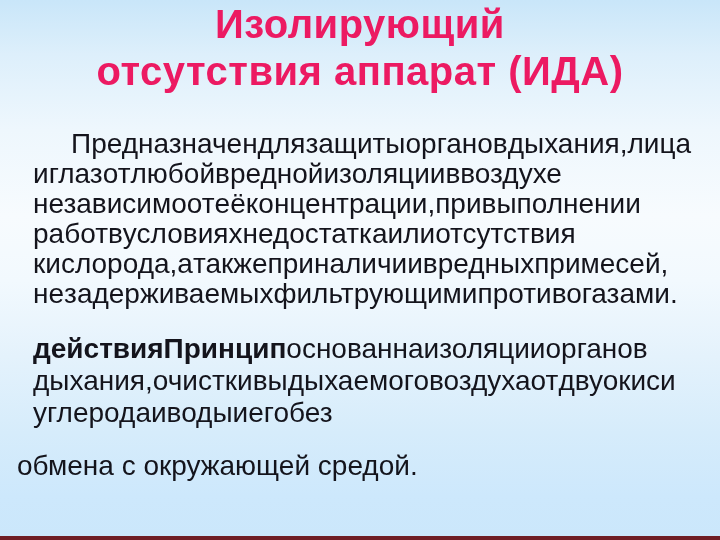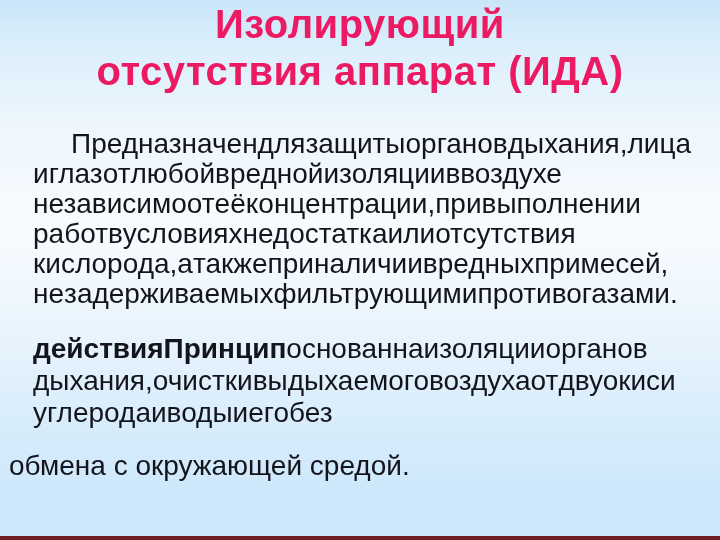--- a/index.html
+++ b/index.html
@@ -22,21 +22,21 @@
     font-size:28px;
   }
   .jline{
     display:flex;justify-content:flex-start;
     height:30px;line-height:30px;white-space:nowrap;margin-left:24px;
   }
   .para2 .jline{height:32px;line-height:32px;}
   .indent{flex:0 0 38px;}
   .b{font-weight:bold;}
   .para2{margin-top:24px;}
-  .lastline{margin-top:21px;line-height:32px;text-align:left;}
+  .lastline{margin-top:21px;line-height:32px;text-align:left;margin-left:8px;}
   .footerbar{position:absolute;left:0;bottom:0;width:100%;height:4px;}
 </style>
 </head>
 <body>
 
 <div class="slide">
 
   <div class="titleblock" style="color: rgb(236, 26, 98);">
     <div>Изолирующий</div>
     <div>отсутствия аппарат (ИДА)</div>

